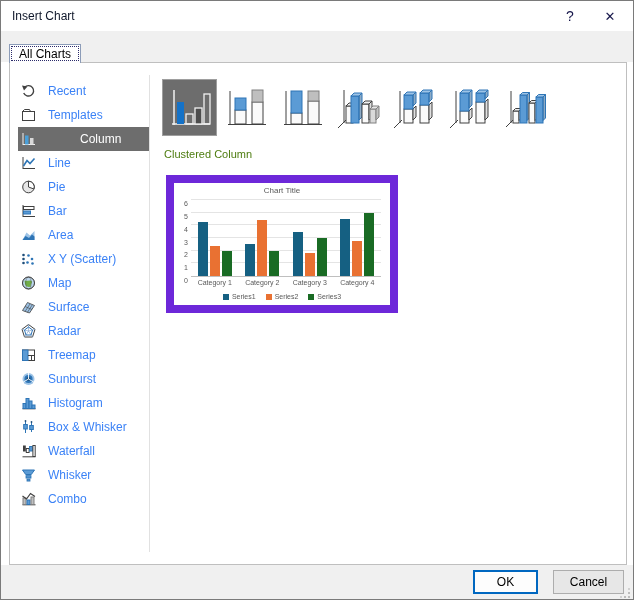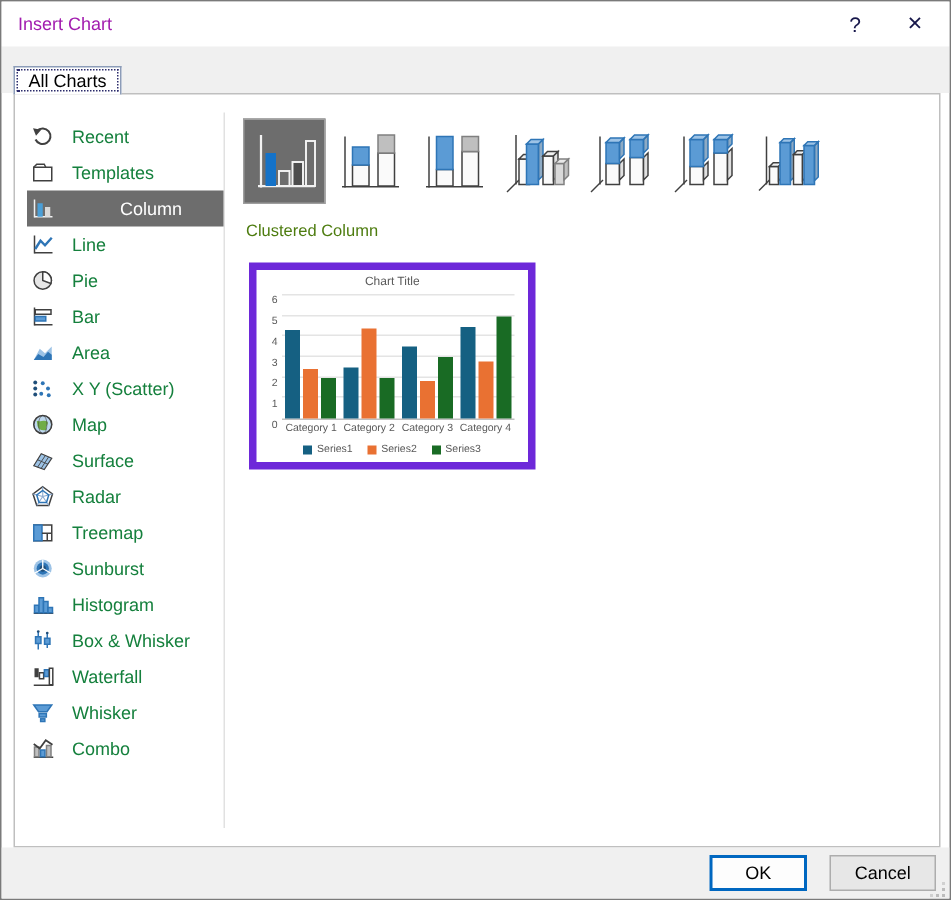--- a/index.html
+++ b/index.html
@@ -3,52 +3,52 @@
 <meta charset="utf-8">
 <style>
   * { margin:0; padding:0; box-sizing:border-box; }
   html,body { width:634px; height:600px; }
   body { font-family:"Liberation Sans","DejaVu Sans",sans-serif; font-size:12px; color:#1a1a1a; }
 
   .dialog { position:relative; width:634px; height:600px; background:#fff; border:1px solid #7a7a7a; overflow:hidden; }
 
   
   .titlebar { position:absolute; left:0; top:0; right:0; height:30px; background:#fff; }
-  .titlebar .title { position:absolute; left:11px; top:8px; font-size:12px; color:#a21caf; }
+  .titlebar .title { position:absolute; left:11px; top:8px; font-size:12px; color:#0f172a; }
   .tb-btn { position:absolute; top:0; width:34px; height:30px; display:flex; align-items:center; justify-content:center;
             font-size:14px; color:#16164a; cursor:pointer; }
   .tb-help { right:46px; }
   .tb-close { right:6px; font-size:13px; }
 
   
   .tabstrip { position:absolute; left:0; top:30px; right:0; height:31px; background:#f0f0f0; }
   .tab { position:absolute; left:8px; top:13px; height:19px; padding:2px 9px 0 9px; background:#fff;
          border:1px solid #8c9cb8; border-bottom:none; font-size:12px; color:#000; z-index:3;
          outline:1px dotted #2b2b6b; outline-offset:-3px; cursor:default; }
 
   
   .content { position:absolute; left:8px; top:61px; width:618px; height:503px; background:#fff; border:1px solid #bfbfbf; }
   .v-divider { position:absolute; left:139px; top:12px; bottom:12px; width:1px; background:#e1e1e1; }
 
   
   .sidebar { position:absolute; left:0; top:16px; width:139px; }
-  .side-item { display:flex; align-items:center; height:24px; padding-left:10px; cursor:pointer; color:#15803d; }
+  .side-item { display:flex; align-items:center; height:24px; padding-left:10px; cursor:pointer; color:#3b82f6; }
   .side-item .icn { width:17px; height:16px; margin-right:11px; flex:0 0 17px; }
   .side-item.sel { background:#6d6d6d; color:#fff; margin-left:8px; padding-left:2px;gap:32px; }
   .side-item.sel .icn { margin-right:11px; }
 
   
   .main { position:absolute; left:140px; top:0; right:0; bottom:0; }
   .thumbrow { position:absolute; left:12px; top:16px; display:flex; gap:1px; }
   .thumb { width:55px; height:57px; display:flex; align-items:center; justify-content:center; cursor:pointer; }
   .thumb.sel { background:#6d6d6d; border:1px solid #9e9e9e; }
   .heading { position:absolute; left:14px; top:85px; font-size:11px; color:#4d7c0f; }
 
   
-  .preview { position:absolute; left:16px; top:112px; width:191px; height:138px; border:5px solid #6d28d9;
+  .preview { position:absolute; left:16px; top:112px; width:232px; height:138px; border:8px solid #6d28d9;
              background:#fff; padding:2px 3px; cursor:pointer; }
   .chart { width:100%; height:100%; display:flex; flex-direction:column; }
   .c-title { height:13px; text-align:center; font-size:8px; color:#595959; padding-top:1px; }
   .c-body { flex:1; display:flex; padding:2px 6px 0 2px; }
   .c-yticks { position:relative; width:12px; font-size:7px; color:#595959; }
   .c-yticks span { position:absolute; right:3px; transform:translateY(4px); line-height:0; }
   .c-plot { position:relative; flex:1; border-bottom:1px solid #bfbfbf; display:flex; }
   .c-grid { position:absolute; left:0; right:0; height:1px; background:#e4e4e4; }
   .c-group { flex:1; display:flex; align-items:flex-end; justify-content:center; gap:2px; height:100%; position:relative; z-index:1; }
   .c-bar { width:10px; }

